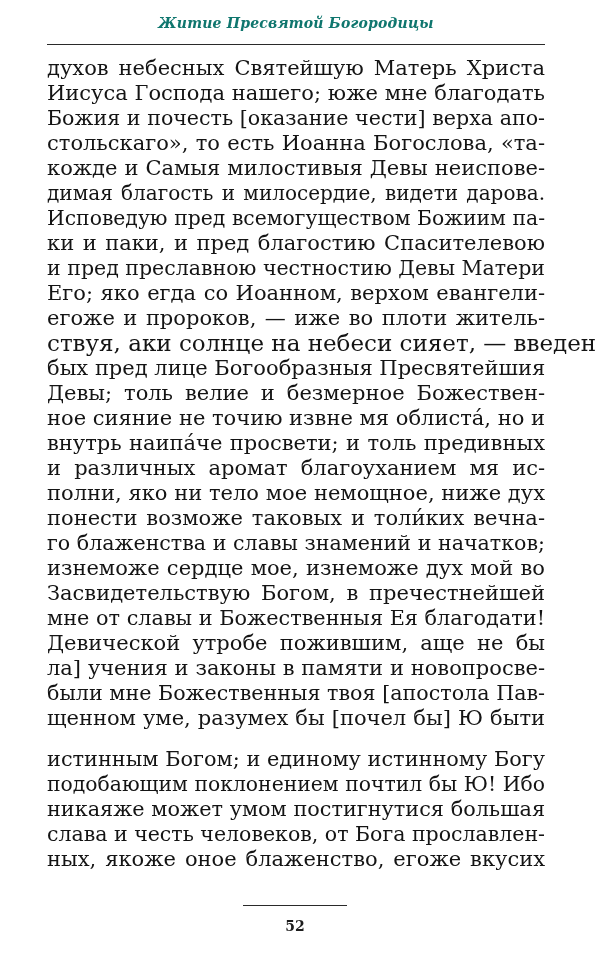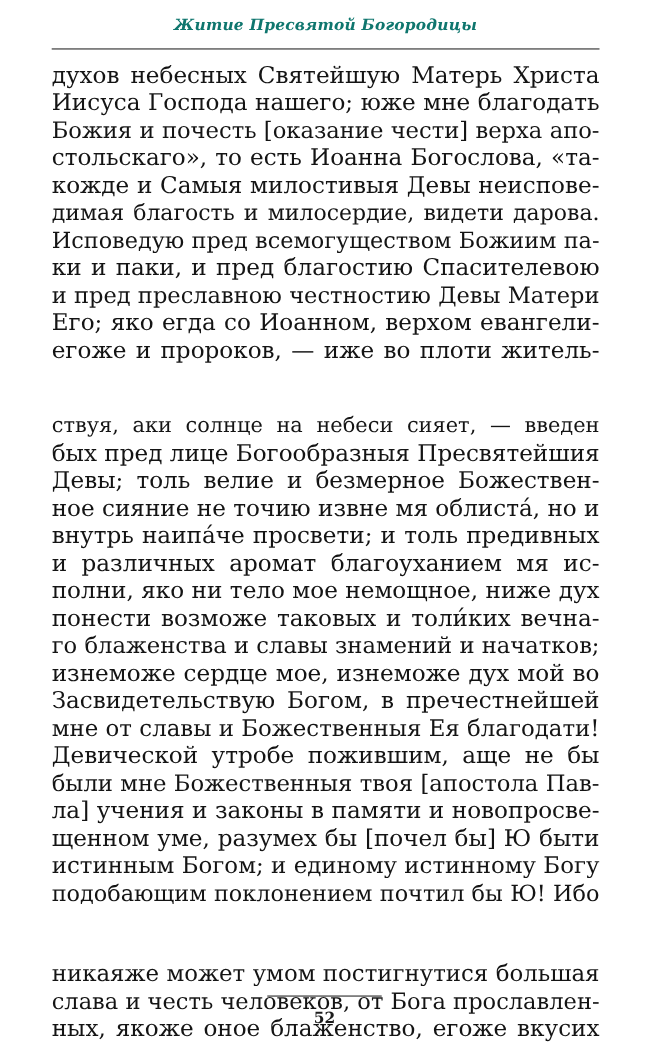--- a/index.html
+++ b/index.html
@@ -87,37 +87,37 @@
   <span class="line" style="height: 25px; line-height: 25px; display: block; text-align: justify; text-align-last: justify; font-size: 21px; width: 498px;">Иисуса Господа нашего; юже мне благодать</span>
   <span class="line" style="height: 25px; line-height: 25px; display: block; text-align: justify; text-align-last: justify; font-size: 20.5866px; width: 498px;">Божия и почесть [оказание чести] верха апо-</span>
   <span class="line" style="height: 25px; line-height: 25px; display: block; text-align: justify; text-align-last: justify; font-size: 21px; width: 498px;">стольскаго», то есть Иоанна Богослова, «та-</span>
   <span class="line" style="height: 25px; line-height: 25px; display: block; text-align: justify; text-align-last: justify; font-size: 21px; width: 498px;">кожде и Самыя милостивыя Девы неиспове-</span>
   <span class="line" style="height: 25px; line-height: 25px; display: block; text-align: justify; text-align-last: justify; font-size: 20px; width: 498px;">димая благость и милосердие, видети дарова.</span>
   <span class="line" style="height: 25px; line-height: 25px; display: block; text-align: justify; text-align-last: justify; font-size: 20.3463px; width: 498px;">Исповедую пред всемогуществом Божиим па-</span>
   <span class="line" style="height: 25px; line-height: 25px; display: block; text-align: justify; text-align-last: justify; font-size: 21px; width: 498px;">ки и паки, и пред благостию Спасителевою</span>
   <span class="line" style="height: 25px; line-height: 25px; display: block; text-align: justify; text-align-last: justify; font-size: 20.5059px; width: 498px;">и пред преславною честностию Девы Матери</span>
   <span class="line" style="height: 25px; line-height: 25px; display: block; text-align: justify; text-align-last: justify; font-size: 21px; width: 498px;">Его; яко егда со Иоанном, верхом евангели-</span>
   <span class="line" style="height: 25px; line-height: 25px; display: block; text-align: justify; text-align-last: justify; font-size: 21px; width: 498px;">егоже и пророков, — иже во плоти житель-</span>
-  <span class="line" style="height: 25px; line-height: 25px; display: block; text-align: justify; text-align-last: justify; font-size: 19px; width: 498px; margin-top: 44px;">ствуя, аки солнце на небеси сияет, — введен</span>
+  <span class="line" style="height: 25px; line-height: 25px; display: block; text-align: justify; text-align-last: justify; font-size: 23px; width: 498px;">ствуя, аки солнце на небеси сияет, — введен</span>
   <span class="line" style="height: 25px; line-height: 25px; display: block; text-align: justify; text-align-last: justify; font-size: 21px; width: 498px;">бых пред лице Богообразныя Пресвятейшия</span>
   <span class="line" style="height: 25px; line-height: 25px; display: block; text-align: justify; text-align-last: justify; font-size: 21px; width: 498px;">Девы; толь велие и безмерное Божествен-</span>
   <span class="line" style="height: 25px; line-height: 25px; display: block; text-align: justify; text-align-last: justify; font-size: 21px; width: 498px;">ное сияние не точию извне мя облиста́, но и</span>
   <span class="line" style="height: 25px; line-height: 25px; display: block; text-align: justify; text-align-last: justify; font-size: 21px; width: 498px;">внутрь наипа́че просвети; и толь предивных</span>
   <span class="line" style="height: 25px; line-height: 25px; display: block; text-align: justify; text-align-last: justify; font-size: 21px; width: 498px;">и различных аромат благоуханием мя ис-</span>
   <span class="line" style="height: 25px; line-height: 25px; display: block; text-align: justify; text-align-last: justify; font-size: 21px; width: 498px;">полни, яко ни тело мое немощное, ниже дух</span>
   <span class="line" style="height: 25px; line-height: 25px; display: block; text-align: justify; text-align-last: justify; font-size: 21px; width: 498px;">понести возможе таковых и толи́ких вечна-</span>
   <span class="line" style="height: 25px; line-height: 25px; display: block; text-align: justify; text-align-last: justify; font-size: 20.5866px; width: 498px;">го блаженства и славы знамений и начатков;</span>
   <span class="line" style="height: 25px; line-height: 25px; display: block; text-align: justify; text-align-last: justify; font-size: 21px; width: 498px;">изнеможе сердце мое, изнеможе дух мой во</span>
   <span class="line" style="height: 25px; line-height: 25px; display: block; text-align: justify; text-align-last: justify; font-size: 21px; width: 498px;">Засвидетельствую Богом, в пречестнейшей</span>
   <span class="line" style="height: 25px; line-height: 25px; display: block; text-align: justify; text-align-last: justify; font-size: 20.7913px; width: 498px;">мне от славы и Божественныя Ея благодати!</span>
   <span class="line" style="height: 25px; line-height: 25px; display: block; text-align: justify; text-align-last: justify; font-size: 21px; width: 498px;">Девической утробе пожившим, аще не бы</span>
+  <span class="line" style="height: 25px; line-height: 25px; display: block; text-align: justify; text-align-last: justify; font-size: 21px; width: 498px;">ла] учения и законы в памяти и новопросве-</span>
   <span class="line" style="height: 25px; line-height: 25px; display: block; text-align: justify; text-align-last: justify; font-size: 20.6272px; width: 498px;">были мне Божественныя твоя [апостола Пав-</span>
-  <span class="line" style="height: 25px; line-height: 25px; display: block; text-align: justify; text-align-last: justify; font-size: 21px; width: 498px;">ла] учения и законы в памяти и новопросве-</span>
   <span class="line" style="height: 25px; line-height: 25px; display: block; text-align: justify; text-align-last: justify; font-size: 21px; width: 498px;">щенном уме, разумех бы [почел бы] Ю быти</span>
-  <span class="line" style="height: 25px; line-height: 25px; display: block; text-align: justify; text-align-last: justify; font-size: 20.8327px; width: 498px;">истинным Богом; и единому истинному Богу</span>
+  <span class="line" style="height: 25px; line-height: 25px; display: block; text-align: justify; text-align-last: justify; font-size: 20.8327px; width: 498px; margin-top: 16px;">истинным Богом; и единому истинному Богу</span>
   <span class="line" style="height: 25px; line-height: 25px; display: block; text-align: justify; text-align-last: justify; font-size: 20.3463px; width: 498px;">подобающим поклонением почтил бы Ю! Ибо</span>
-  <span class="line" style="height: 25px; line-height: 25px; display: block; text-align: justify; text-align-last: justify; font-size: 20.7913px; width: 498px; margin-top: 48px;">никаяже может умом постигнутися большая</span>
+  <span class="line" style="height: 25px; line-height: 25px; display: block; text-align: justify; text-align-last: justify; font-size: 20.7913px; width: 498px;">никаяже может умом постигнутися большая</span>
   <span class="line" style="height: 25px; line-height: 25px; display: block; text-align: justify; text-align-last: justify; font-size: 20.5059px; width: 498px;">слава и честь человеков, от Бога прославлен-</span>
   <span class="line last" style="height: 25px; line-height: 25px; display: block; text-align: justify; text-align-last: justify; font-size: 21px; width: 498px;">ных, якоже оное блаженство, егоже вкусих</span>
 </div>
 
 <div class="foot-rule"></div>
 <div class="page-number">52</div>
 
 </body></html>

